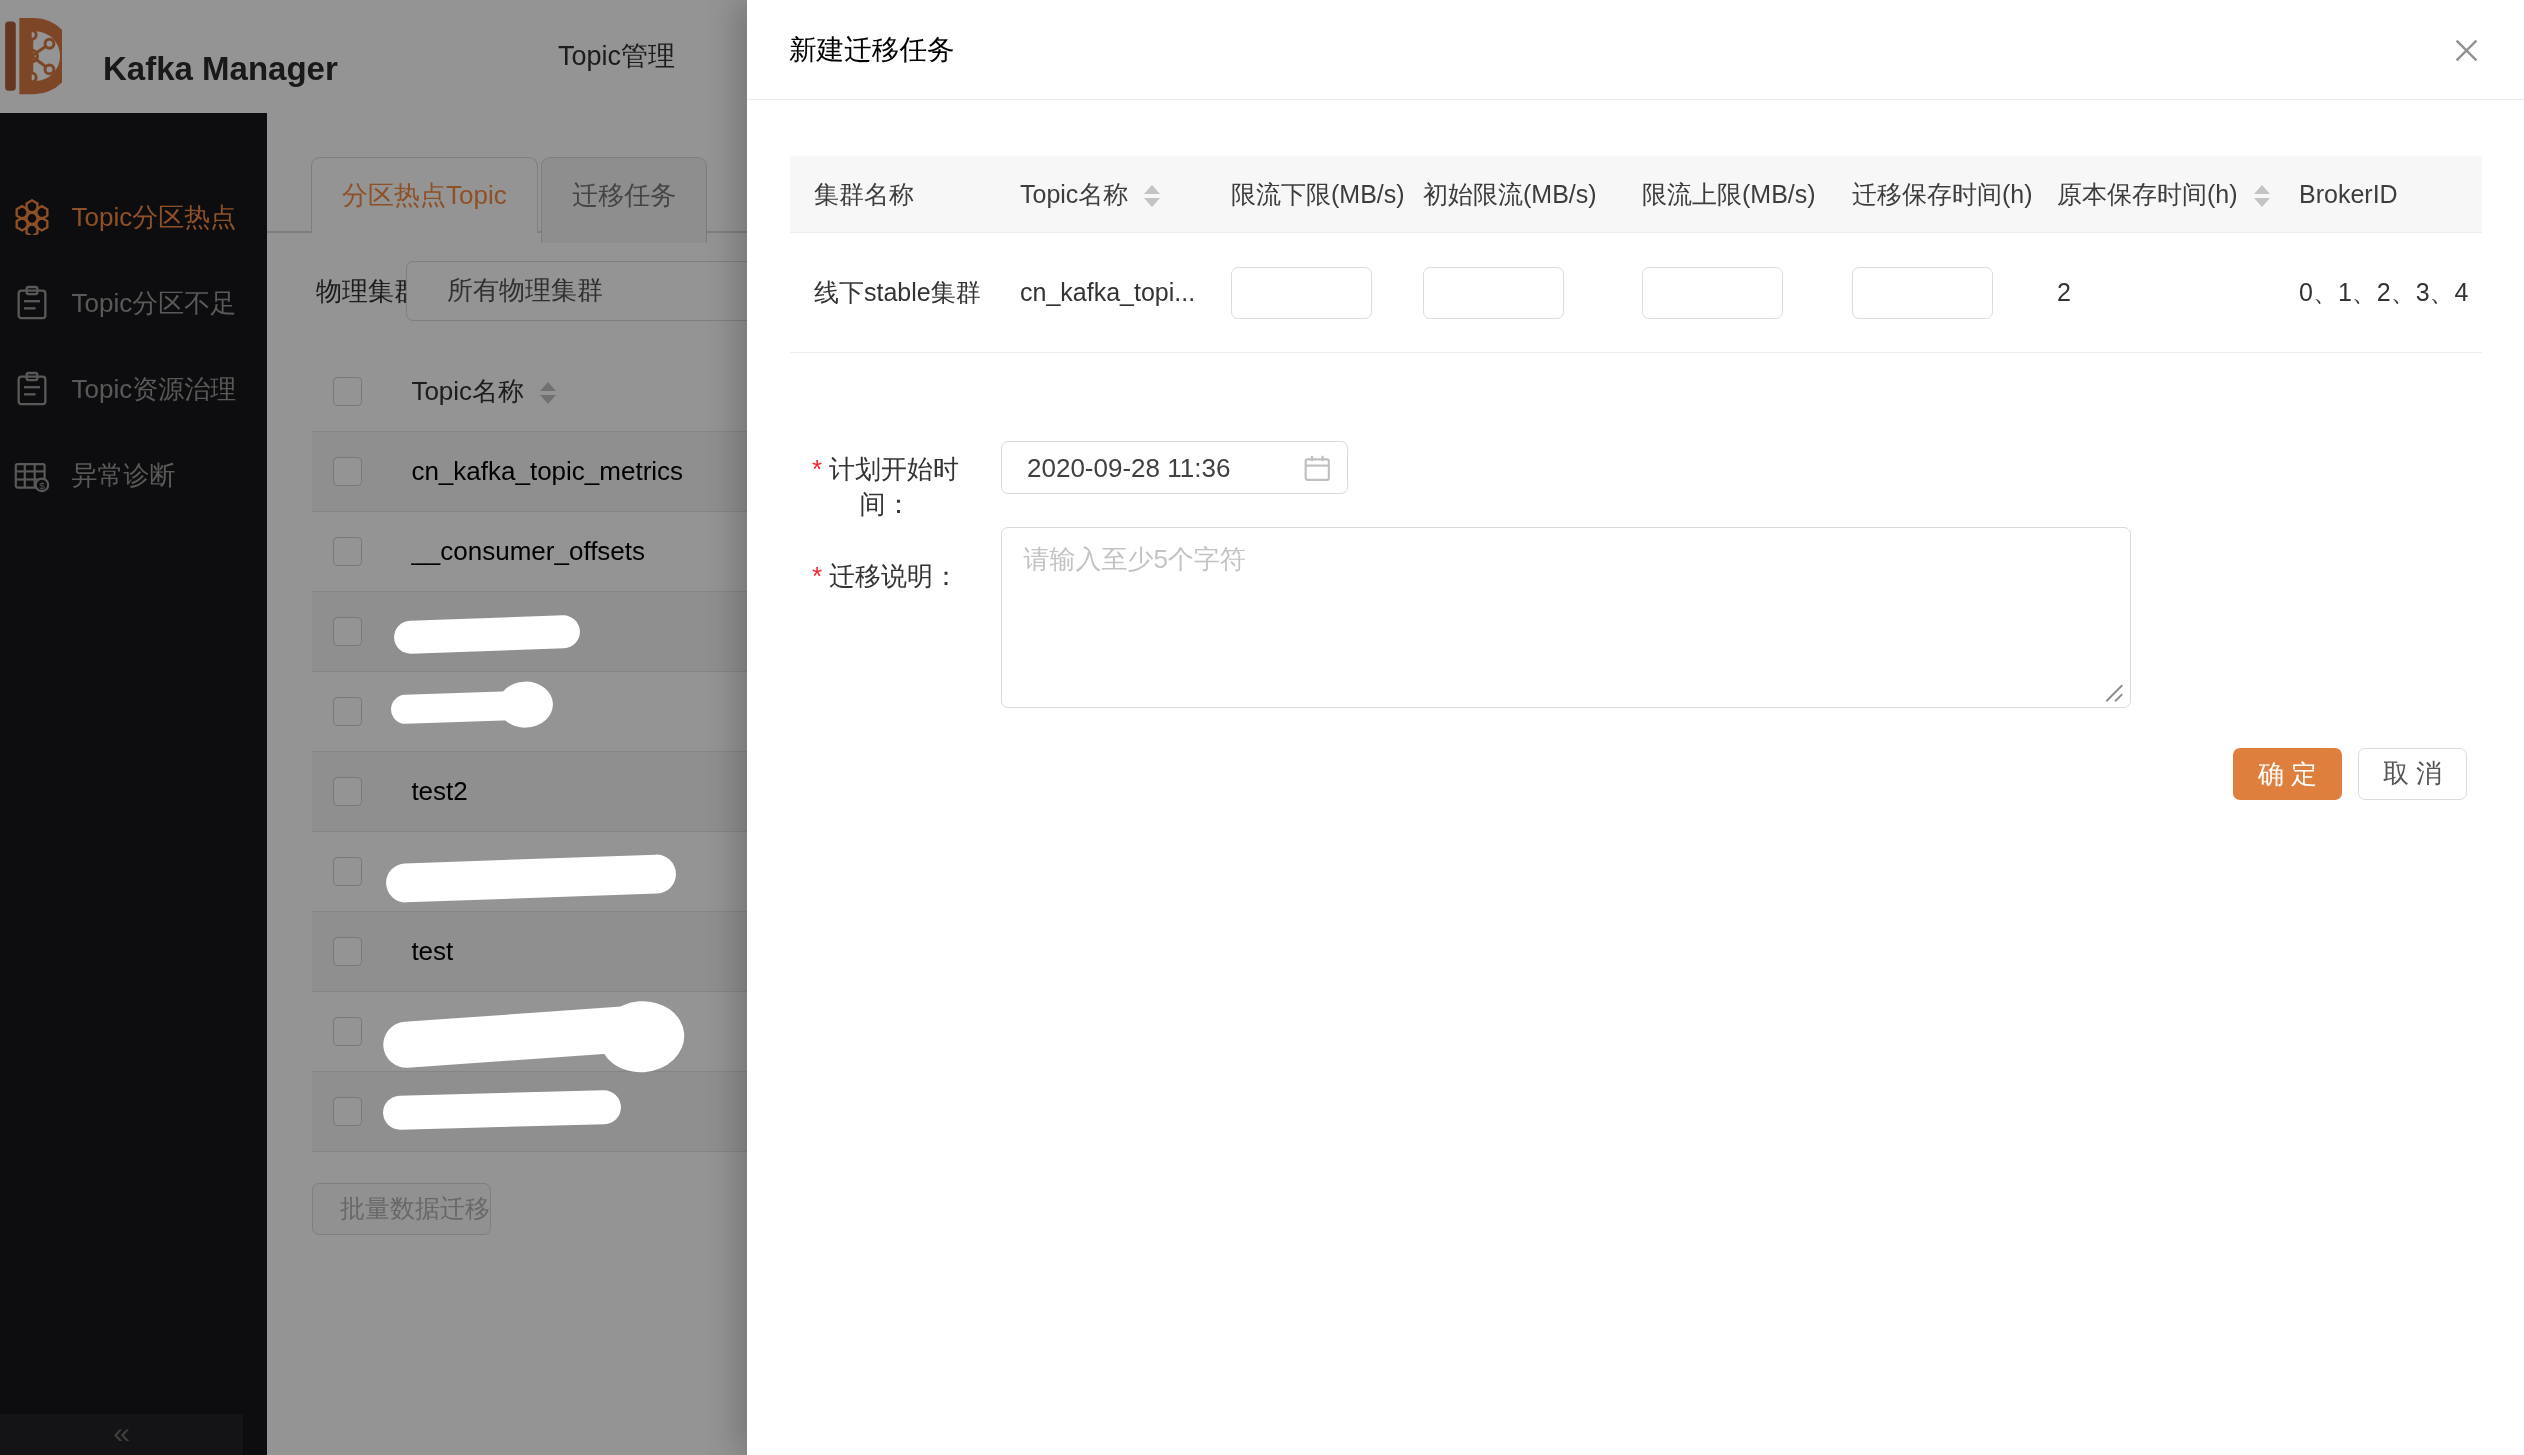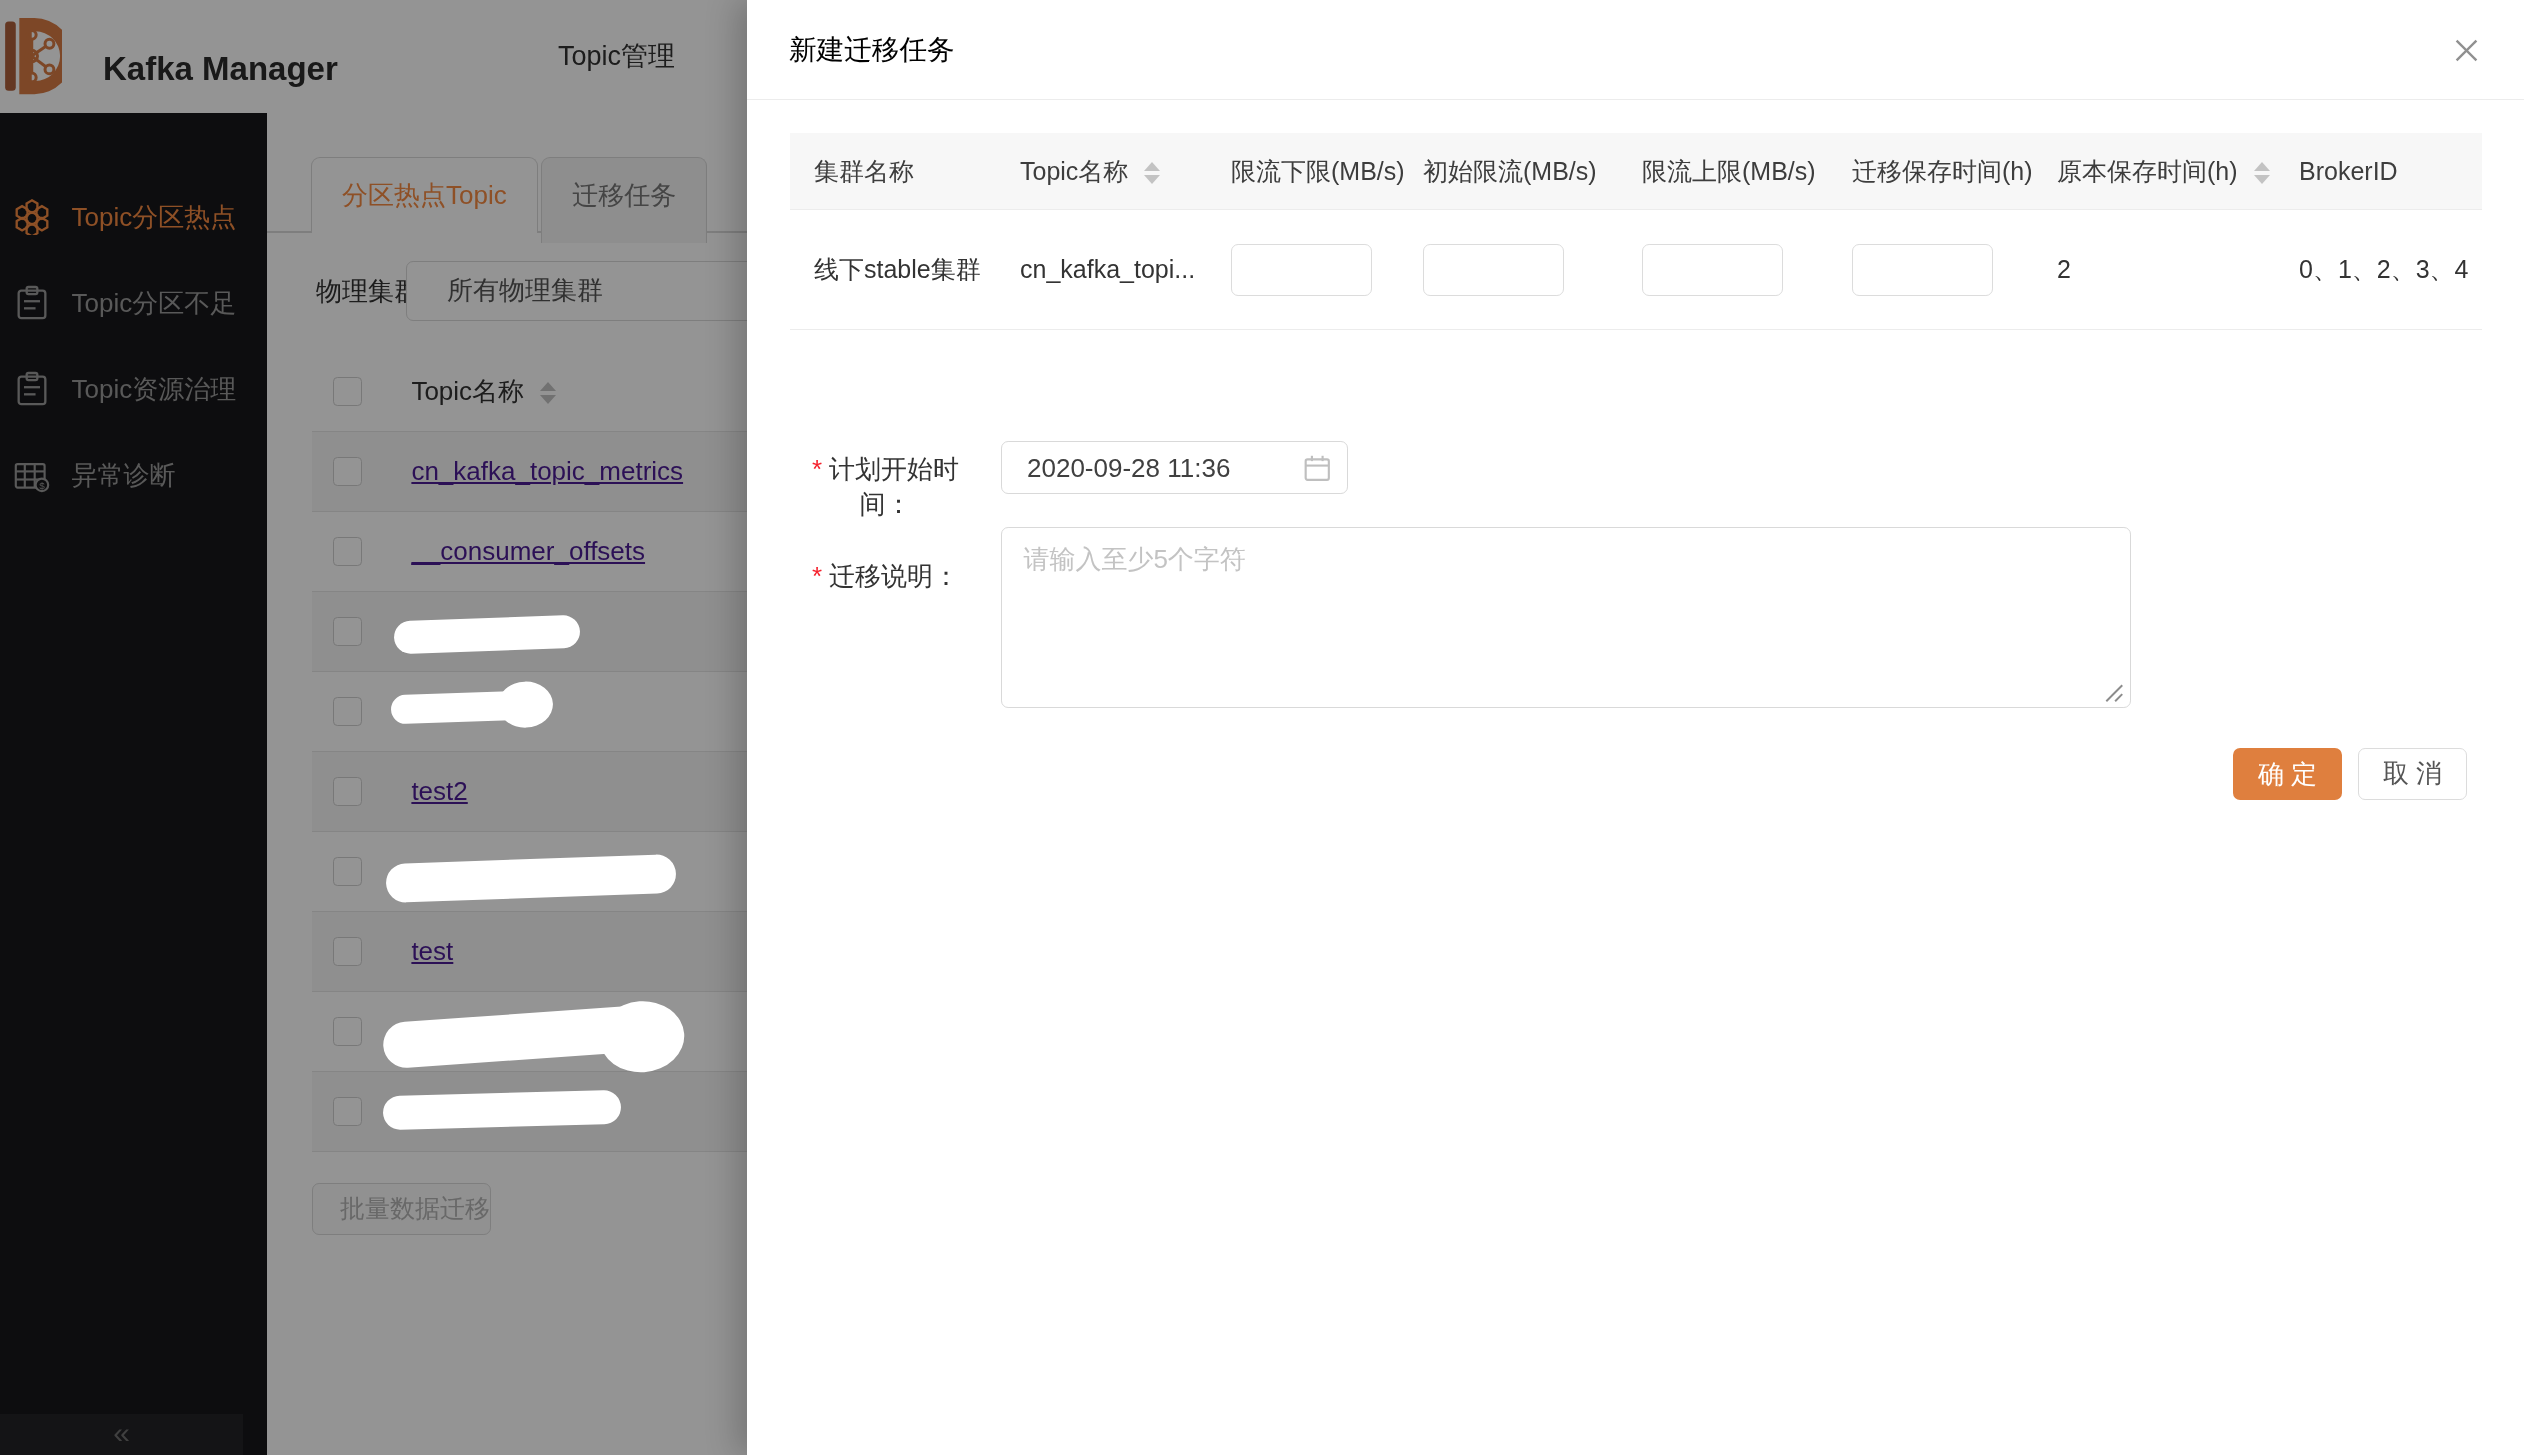--- a/index.html
+++ b/index.html
@@ -31,21 +31,21 @@
   .filter-label{position:absolute;left:49px;top:148px;height:60px;line-height:60px;font-size:26px;color:#333;}
   .select{position:absolute;left:139px;top:148px;width:391px;height:60px;border:1.8px solid #d9d9d9;border-radius:7.1px;
           background:#fff;box-sizing:border-box;font-size:26px;color:#555;line-height:56px;padding-left:40px;cursor:pointer;}
 
   .ltable{position:absolute;left:45px;top:239px;width:552px;}
   .lrow{height:80px;display:flex;align-items:center;border-bottom:1.8px solid #e6e6e6;box-sizing:border-box;}
   .lrow.zebra{background:#f7f7f7;}
   .lhead{font-size:26px;color:#333;}
   .cb{width:27px;height:27px;border:1.8px solid #cfcfcf;border-radius:4.4px;background:#fff;margin-left:21.4px;flex:0 0 auto;cursor:pointer;}
   .lcell{margin-left:49px;font-size:26px;color:#333;white-space:nowrap;}
-  .toplink{color:#4c1d95;cursor:pointer;text-decoration:underline;}
+  .toplink{color:#000000;cursor:pointer;}
   .sorter{display:inline-flex;flex-direction:column;margin-left:16px;vertical-align:middle;}
   .sorter i{width:0;height:0;border-left:8px solid transparent;border-right:8px solid transparent;display:block;}
   .sorter .up{border-bottom:9.8px solid #c3c3c3;margin-bottom:4.4px;}
   .sorter .dn{border-top:9.8px solid #c3c3c3;}
   .batch-btn{position:absolute;left:45px;top:1070px;width:179px;height:52px;border:1.8px solid #d9d9d9;border-radius:7.1px;
              background:#fafafa;color:#b3b3b3;font-size:25px;text-align:right;line-height:48px;box-sizing:border-box;cursor:not-allowed;}
 
   
   .mask{position:absolute;inset:0;background:rgba(0,0,0,0.42);z-index:10;}
   .blob{position:absolute;background:#fff;border-radius:889px;z-index:20;}
@@ -58,21 +58,21 @@
   .b4 .bulb{right:-34px;top:-3.6px;width:85px;height:71px;}
   .b5{left:383px;top:1093px;width:238px;height:34px;transform:rotate(-1.5deg);}
 
   
   .drawer{position:absolute;left:747px;top:0;width:1778px;height:1455px;background:#fff;z-index:30;
           box-shadow:-10.7px 0 30px rgba(0,0,0,.20);}
   .d-head{position:relative;height:100px;border-bottom:1.8px solid #ececec;box-sizing:border-box;}
   .d-title{position:absolute;left:42px;top:0;height:100px;line-height:100px;font-size:27.6px;color:#000000;}
   .d-close{position:absolute;right:34px;top:25px;width:50px;height:50px;display:flex;align-items:center;justify-content:center;cursor:pointer;}
 
-  .d-table{position:absolute;left:43px;top:133px;width:1692px;font-size:25px;}
+  .d-table{position:absolute;left:43px;top:156px;width:1692px;font-size:25px;}
   .d-thead{height:77px;background:#f7f7f7;display:flex;align-items:center;color:#3d3d3d;border-bottom:1.8px solid #ececec;box-sizing:border-box;}
   .d-row{height:120px;display:flex;align-items:center;color:#333;border-bottom:1.8px solid #ececec;box-sizing:border-box;}
   .dc{box-sizing:border-box;padding-left:24px;white-space:nowrap;flex:0 0 auto;}
   .c1{width:206px;} .c2{width:211px;} .c3{width:192px;} .c4{width:219px;}
   .c5{width:210px;} .c6{width:205px;} .c7{width:242px;} .c8{width:208px;}
   .mini-input{width:141px;height:52px;border:1.8px solid #dcdcdc;border-radius:7.1px;background:#fff;box-sizing:border-box;
               font-size:25px;padding:0 12.5px;font-family:inherit;}
 
   .f-label{position:absolute;left:43px;width:191px;text-align:center;font-size:26px;color:#333;}
   .req{color:#f5222d;margin-right:7.1px;font-size:26px;}

